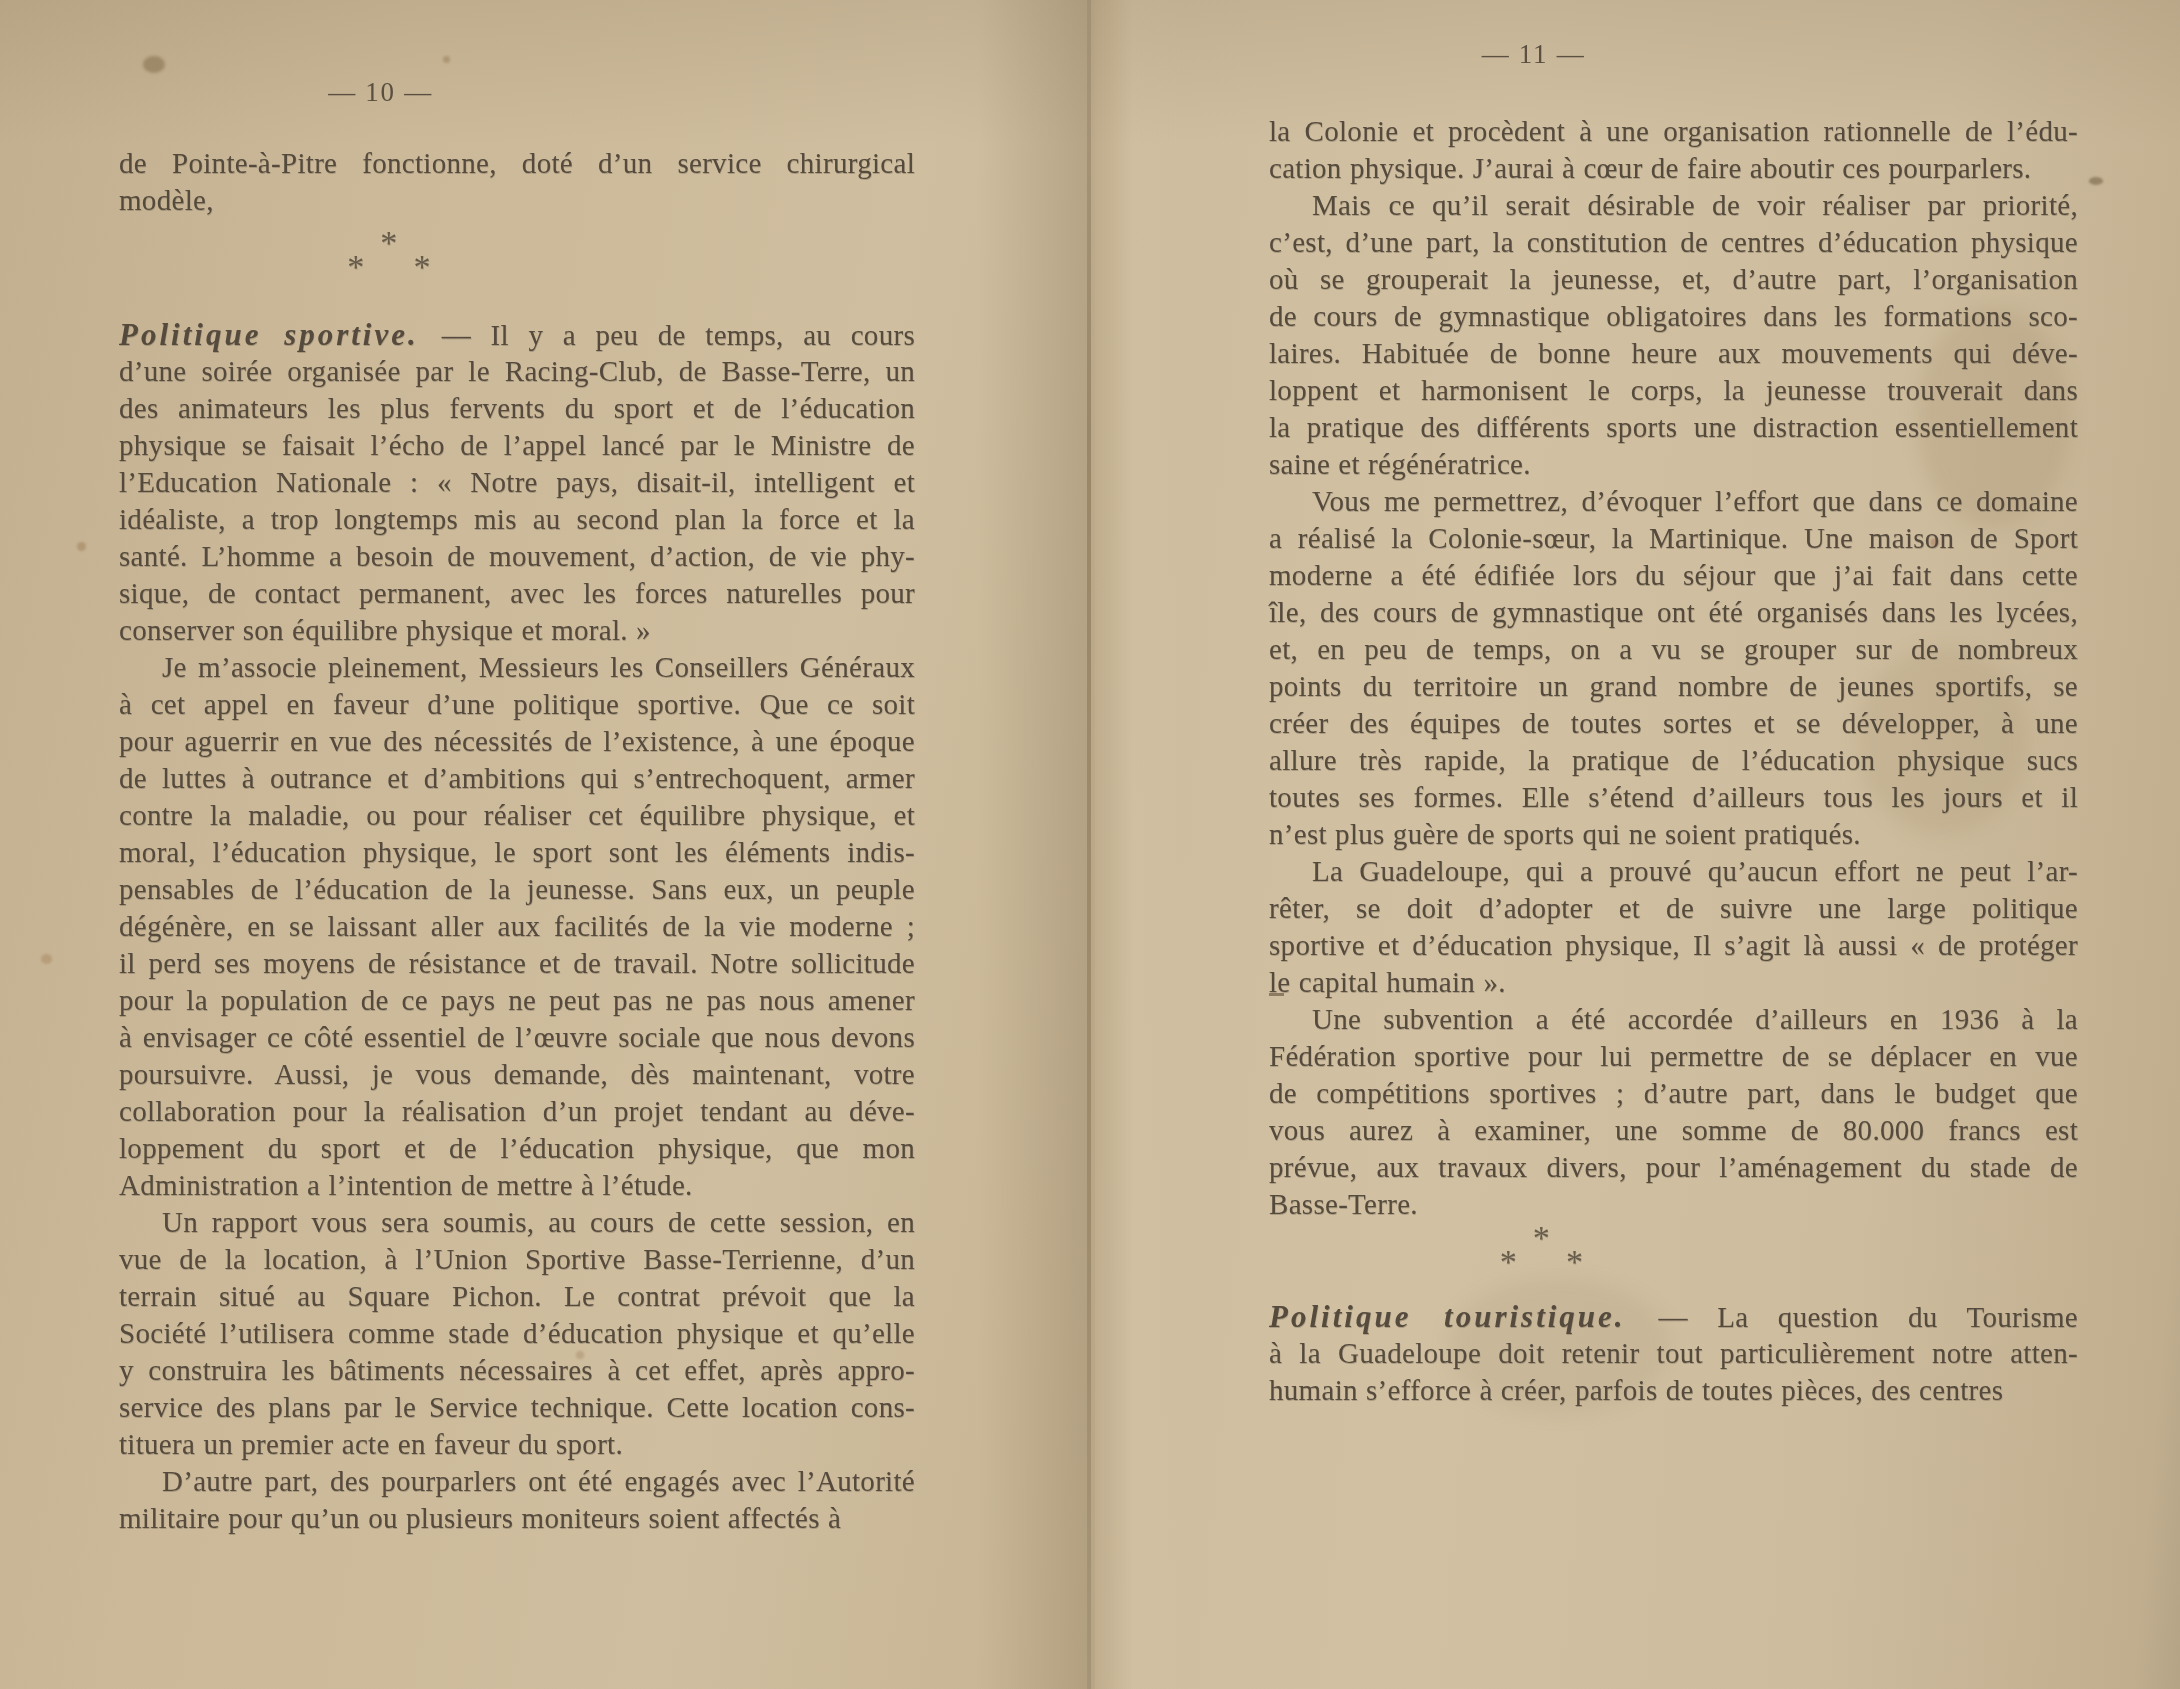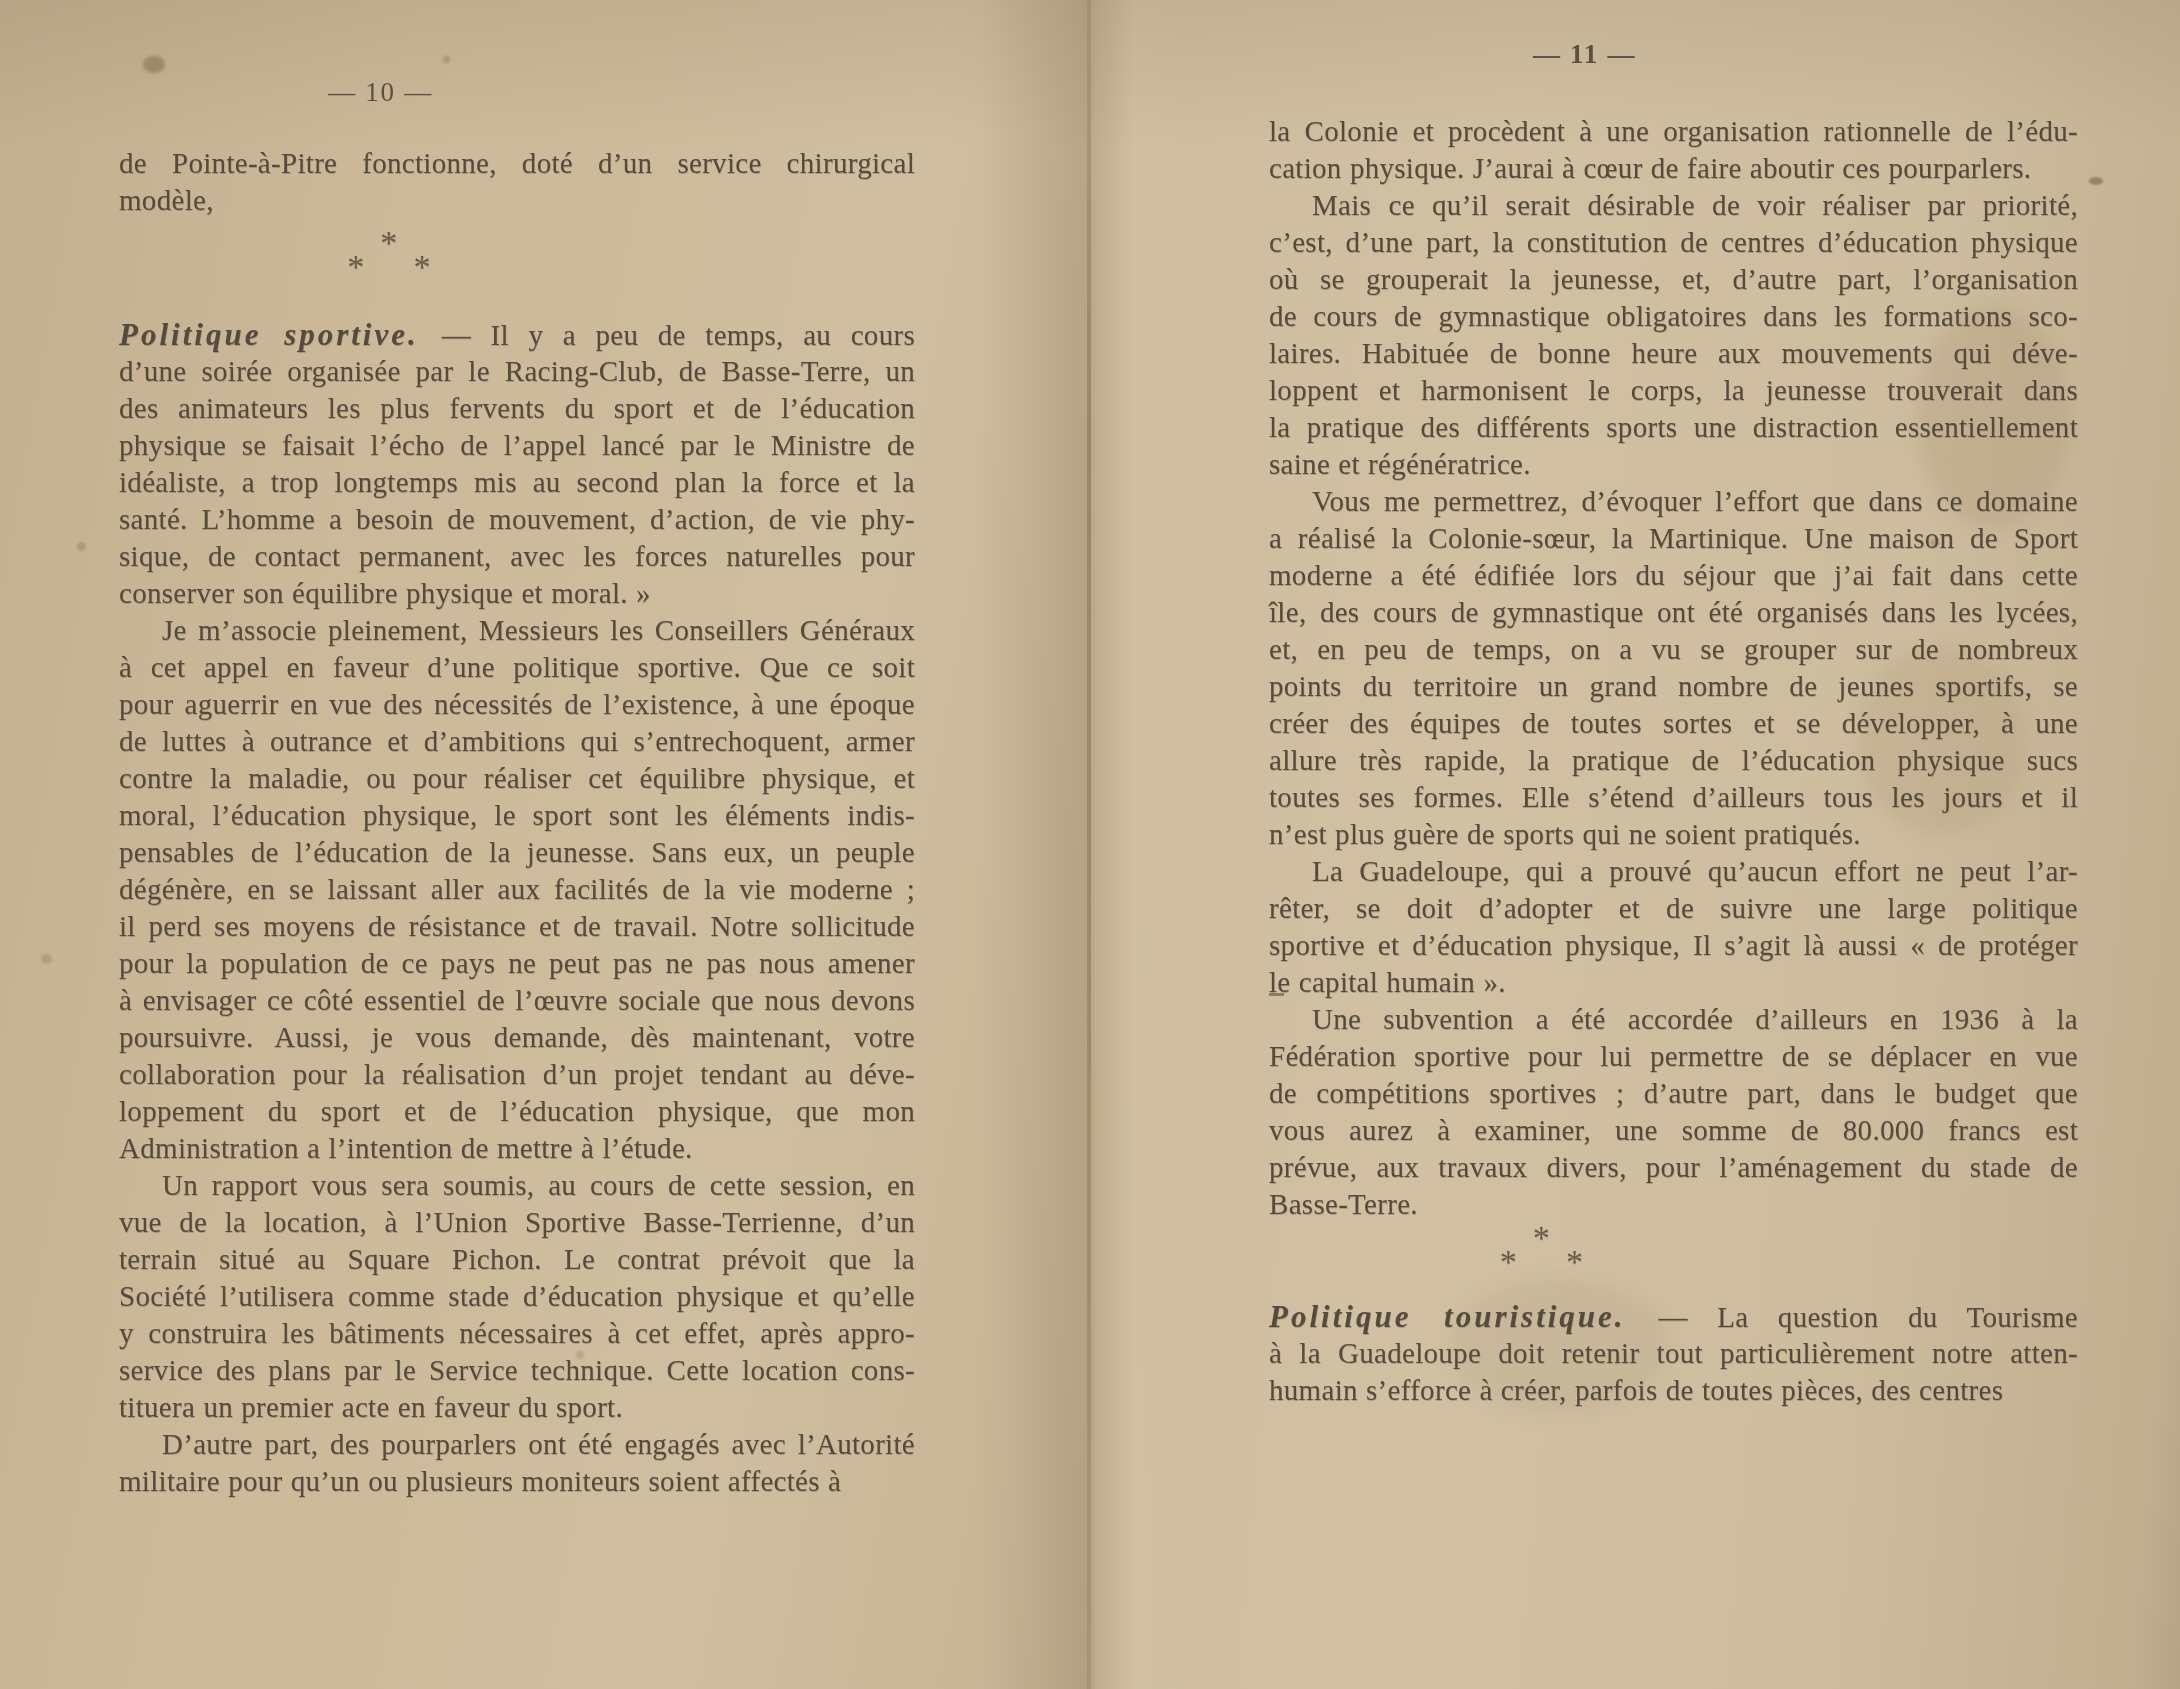--- a/index.html
+++ b/index.html
@@ -63,21 +63,21 @@
   .pagenum {
     position: absolute;
     width: 273px;
     text-align: center;
     font-size: 27px;
     letter-spacing: 1.7px;
     color: var(--ink, #4c4236);
     opacity: 0.88;
   }
   .pagenum-left { left: 244px; top: 77px; }
-  .pagenum-right { left: 1448px; top: 39px; font-weight: bold; }
+  .pagenum-right { left: 1397px; top: 39px; }
 
   .text {
     position: absolute;
     opacity: 0.93;
     text-shadow: 0.5px 0.5px 0 rgba(70,58,44,0.28);
     letter-spacing: 0.3px;
     word-spacing: 0.05em;
   }
   .text-left  { left: 119px;  top: 145px; width: 796px; }
   .text-right { left: 1269px; top: 113px; width: 809px; }
@@ -180,20 +180,21 @@
         <div class="star-row">
           <span>*</span>
           <span>*</span>
         </div>
       </div>
       <div class="para">
         <div class="line"><span class="lead">Politique sportive.</span> — Il y a peu de temps, au cours</div>
         <div class="line">d’une soirée organisée par le Racing-Club, de Basse-Terre, un</div>
         <div class="line">des animateurs les plus fervents du sport et de l’éducation</div>
         <div class="line">physique se faisait l’écho de l’appel lancé par le Ministre de</div>
+        <div class="line">l’Education Nationale : « Notre pays, disait-il, intelligent et</div>
         <div class="line">idéaliste, a trop longtemps mis au second plan la force et la</div>
         <div class="line">santé. L’homme a besoin de mouvement, d’action, de vie phy-</div>
         <div class="line">sique, de contact permanent, avec les forces naturelles pour</div>
         <div class="line last">conserver son équilibre physique et moral. »</div>
       </div>
       <div class="para">
         <div class="line indent">Je m’associe pleinement, Messieurs les Conseillers Généraux</div>
         <div class="line">à cet appel en faveur d’une politique sportive. Que ce soit</div>
         <div class="line">pour aguerrir en vue des nécessités de l’existence, à une époque</div>
         <div class="line">de luttes à outrance et d’ambitions qui s’entrechoquent, armer</div>

